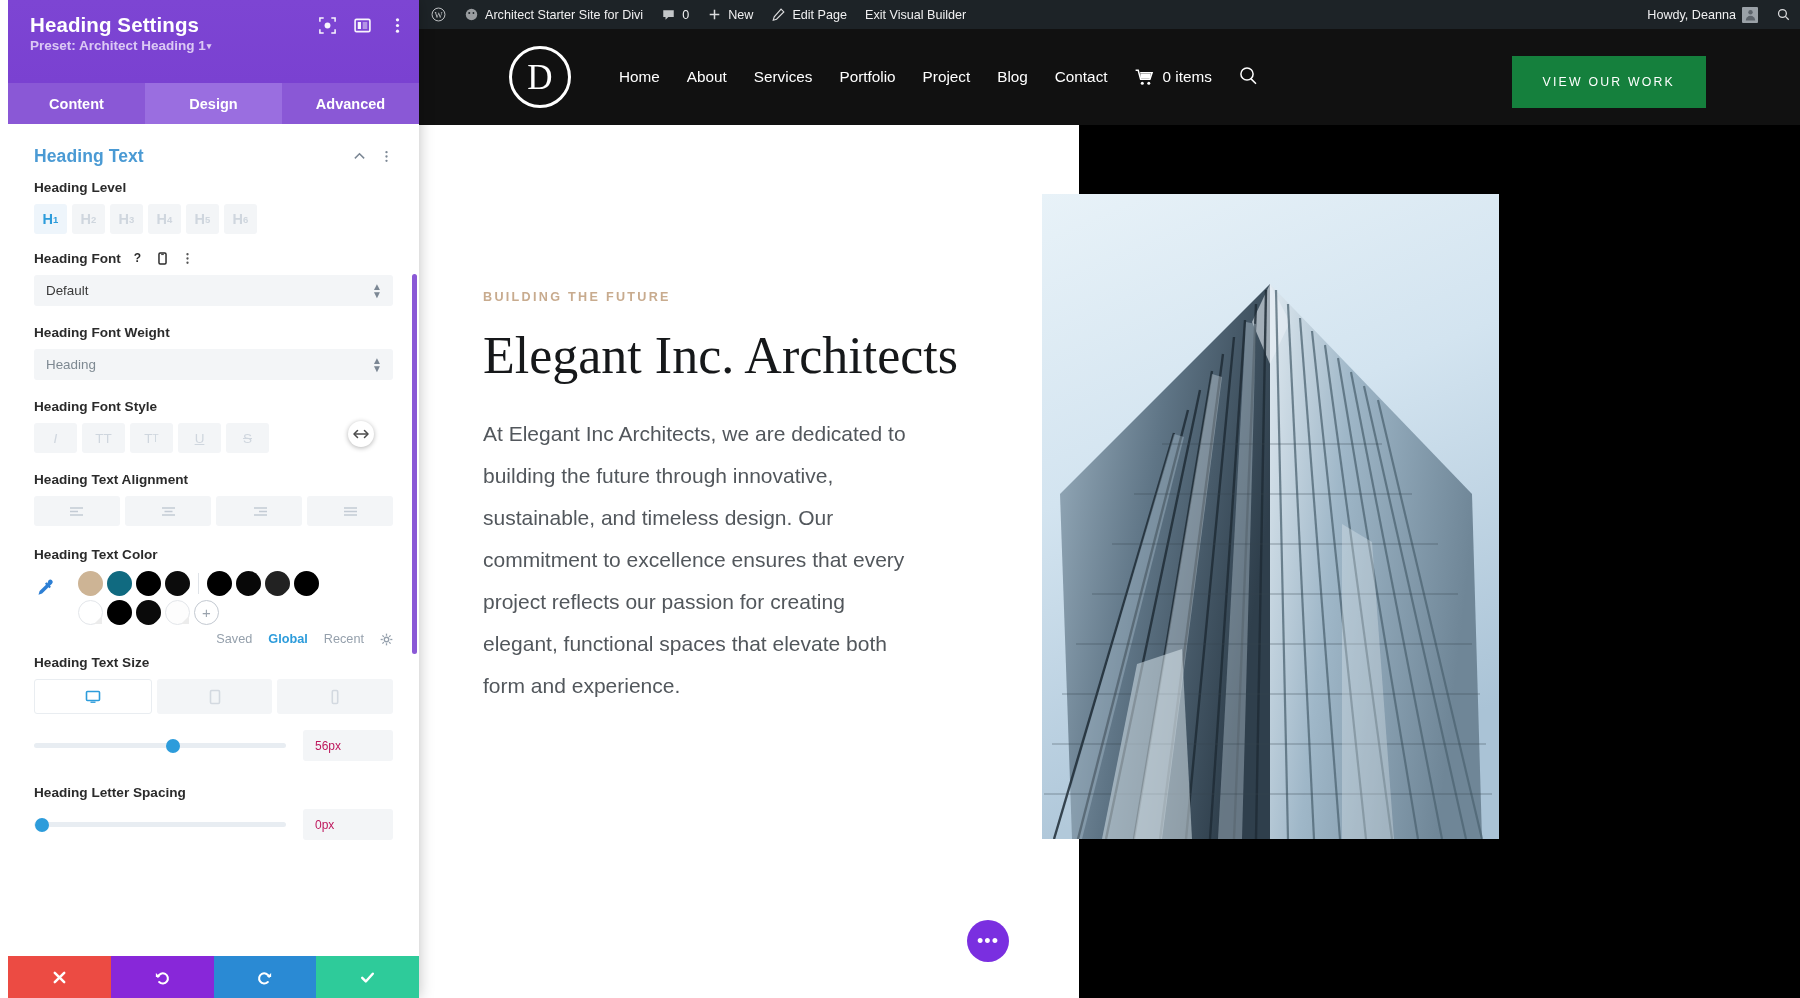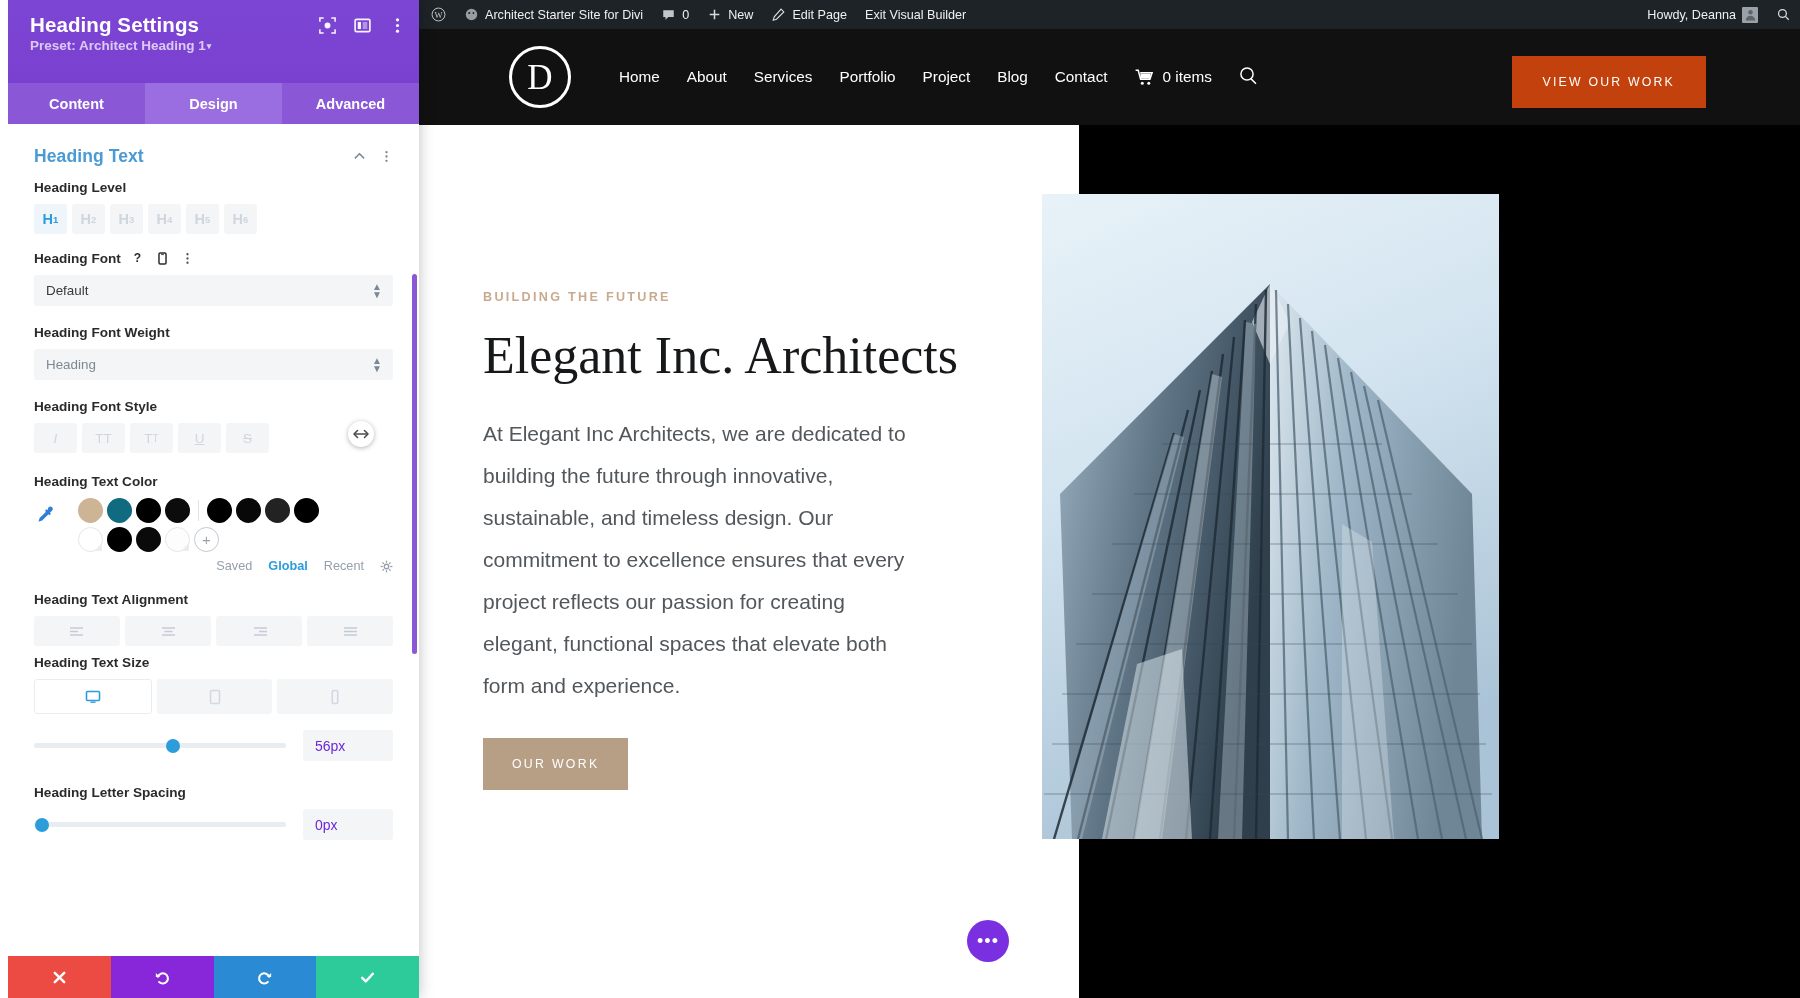--- a/index.html
+++ b/index.html
@@ -131,21 +131,21 @@
   .slider-track {
     flex: 1; height: 5px; background: #e8edf2; border-radius: 3px; position: relative;
   }
   .slider-knob {
     position: absolute; width: 14px; height: 14px; border-radius: 50%;
     background: #2d9cdb; top: 50%; transform: translate(-50%,-50%);
   }
   .slider-val {
     width: 90px; height: 31px; background: #f3f5f7; border-radius: 3px;
     display: flex; align-items: center; padding-left: 12px;
-    font-size: 14px; color: #6d28d9;
+    font-size: 12px; color: #be185d;
   }
 
   .select-box {
     height: 31px; background: #f3f5f7; border-radius: 3px;
     display: flex; align-items: center; justify-content: space-between;
     padding: 0 11px 0 12px; font-size: 13.4px; color: #7e8992; cursor: pointer;
   }
   .select-box.strong { color: #3a3a3a; }
   .updown { font-size: 10px; line-height: 8px; color: #7b8794; text-align:center;}
 
@@ -210,21 +210,21 @@
     font-family: "Liberation Serif", serif; font-size: 35px; line-height: 1;
     flex: none; margin-right: 48px;
   }
   .nav-links { display: flex; align-items: center; gap: 27px; }
   .nav-link { color: #fff; font-size: 15.3px; cursor: pointer; white-space: nowrap;}
   .cart-group { display: flex; align-items: center; gap: 9px; margin-left: 27px; color: #fff; }
   .cart-count { font-size: 15.3px; }
   .nav-search { margin-left: 27px; color: #fff; cursor: pointer; }
   .nav-cta {
     position: absolute; right: 94px; top: 27px;
-    background: #c2410c; color: #fff; font-size: 12.3px; letter-spacing: 2.2px;
+    background: #15803d; color: #fff; font-size: 12.3px; letter-spacing: 2.2px;
     padding: 19px 31px; cursor: pointer; font-weight: 500;
   }
 
   #hero {
     position: relative; height: calc(100% - 96px); background: #000;
   }
   .hero-white {
     position: absolute; left: 0; top: 0; width: 660px; height: 100%;
     background: #fff;
   }
@@ -367,20 +367,62 @@
                 <i>I</i>
               </div>
             <div class="seg fstyle">TT</div>
             <div class="seg fstyle">T<span style="font-size:10px">T</span></div>
             <div class="seg fstyle">
                 <span style="text-decoration:underline">U</span>
               </div>
             <div class="seg fstyle">
                 <span style="text-decoration:line-through">S</span>
               </div>
+          </div>
+        </div>
+
+        <div class="field" style="margin-top:19px">
+          <div class="field-label">Heading Text Alignment</div>
+          <div class="seg-row">
+            <div class="seg align">
+              <svg width="17" height="12" viewBox="0 0 17 12">
+                  <g stroke="#c3cbd4" stroke-width="1.5">
+                    <line x1="1" y1="3" x2="14" y2="3"></line>
+                    <line x1="1" y1="6.5" x2="9" y2="6.5"></line>
+                    <line x1="1" y1="10" x2="14" y2="10"></line>
+                  </g>
+                </svg>
+            </div>
+            <div class="seg align">
+              <svg width="17" height="12" viewBox="0 0 17 12">
+                  <g stroke="#c3cbd4" stroke-width="1.5">
+                    <line x1="2" y1="3" x2="15" y2="3"></line>
+                    <line x1="4.5" y1="6.5" x2="12.5" y2="6.5"></line>
+                    <line x1="2" y1="10" x2="15" y2="10"></line>
+                  </g>
+                </svg>
+            </div>
+            <div class="seg align">
+              <svg width="17" height="12" viewBox="0 0 17 12">
+                  <g stroke="#c3cbd4" stroke-width="1.5">
+                    <line x1="3" y1="3" x2="16" y2="3"></line>
+                    <line x1="8" y1="6.5" x2="16" y2="6.5"></line>
+                    <line x1="3" y1="10" x2="16" y2="10"></line>
+                  </g>
+                </svg>
+            </div>
+            <div class="seg align">
+              <svg width="17" height="12" viewBox="0 0 17 12">
+                  <g stroke="#c3cbd4" stroke-width="1.5">
+                    <line x1="2" y1="3" x2="15" y2="3"></line>
+                    <line x1="2" y1="6.5" x2="15" y2="6.5"></line>
+                    <line x1="2" y1="10" x2="15" y2="10"></line>
+                  </g>
+                </svg>
+            </div>
           </div>
         </div>
 
         <div class="field" style="margin-top:21px">
           <div class="field-label">Heading Text Color</div>
           <div class="eyedrop-row">
             <div class="eyedropper">
               <svg width="21" height="21" viewBox="0 0 21 21">
                 <path d="M14.6 2.3a2.4 2.4 0 0 1 3.4 3.4l-2.1 2.1 1 1-1.4 1.4-1-1-6.4 6.4-3.6 1.1 1.1-3.6 6.4-6.4-1-1 1.4-1.4 1 1z" fill="#2d7fd4"></path>
               </svg>
@@ -419,62 +461,20 @@
                       <line x1="9.8" y1="9.8" x2="11.4" y2="11.4"></line>
                       <line x1="11.4" y1="2.6" x2="9.8" y2="4.2"></line>
                       <line x1="4.2" y1="9.8" x2="2.6" y2="11.4"></line>
                     </g>
                 </svg>
               </div>
             </div>
           </div>
         </div>
 
-        <div class="field" style="margin-top:19px">
-          <div class="field-label">Heading Text Alignment</div>
-          <div class="seg-row">
-            <div class="seg align">
-              <svg width="17" height="12" viewBox="0 0 17 12">
-                  <g stroke="#c3cbd4" stroke-width="1.5">
-                    <line x1="1" y1="3" x2="14" y2="3"></line>
-                    <line x1="1" y1="6.5" x2="9" y2="6.5"></line>
-                    <line x1="1" y1="10" x2="14" y2="10"></line>
-                  </g>
-                </svg>
-            </div>
-            <div class="seg align">
-              <svg width="17" height="12" viewBox="0 0 17 12">
-                  <g stroke="#c3cbd4" stroke-width="1.5">
-                    <line x1="2" y1="3" x2="15" y2="3"></line>
-                    <line x1="4.5" y1="6.5" x2="12.5" y2="6.5"></line>
-                    <line x1="2" y1="10" x2="15" y2="10"></line>
-                  </g>
-                </svg>
-            </div>
-            <div class="seg align">
-              <svg width="17" height="12" viewBox="0 0 17 12">
-                  <g stroke="#c3cbd4" stroke-width="1.5">
-                    <line x1="3" y1="3" x2="16" y2="3"></line>
-                    <line x1="8" y1="6.5" x2="16" y2="6.5"></line>
-                    <line x1="3" y1="10" x2="16" y2="10"></line>
-                  </g>
-                </svg>
-            </div>
-            <div class="seg align">
-              <svg width="17" height="12" viewBox="0 0 17 12">
-                  <g stroke="#c3cbd4" stroke-width="1.5">
-                    <line x1="2" y1="3" x2="15" y2="3"></line>
-                    <line x1="2" y1="6.5" x2="15" y2="6.5"></line>
-                    <line x1="2" y1="10" x2="15" y2="10"></line>
-                  </g>
-                </svg>
-            </div>
-          </div>
-        </div>
-
         <div class="field" style="margin-top:9px">
           <div class="field-label">Heading Text Size</div>
           <div class="device-row">
             <div class="device-seg active">
               <svg width="16" height="16" viewBox="0 0 16 16">
                   <rect x="1.5" y="2.5" width="13" height="9" rx="1" fill="none" stroke="#2d9cdb" stroke-width="1.6"></rect>
                   <rect x="5.5" y="12.5" width="5" height="1.4" fill="#2d9cdb"></rect>
                 </svg>
             </div>
             <div class="device-seg">
@@ -637,21 +637,20 @@
       <div class="nav-cta">VIEW OUR WORK</div>
     </div>
 
     <div id="hero">
       <div class="hero-white"></div>
 
       <div class="hero-text">
         <div class="eyebrow">BUILDING THE FUTURE</div>
         <h1 class="hero-h1">Elegant Inc. Architects</h1>
         <p class="hero-p">At Elegant Inc Architects, we are dedicated to building the future through innovative, sustainable, and timeless design. Our commitment to excellence ensures that every project reflects our passion for creating elegant, functional spaces that elevate both form and experience.</p>
-        <span class="hero-btn">OUR WORK</span>
       </div>
 
       <div class="hero-img">
         <svg class="tower" viewBox="0 0 457 645" preserveAspectRatio="none">
           <defs>
             <linearGradient id="sky" x1="0" y1="0" x2="0.3" y2="1">
               <stop offset="0" stop-color="#e8f2f8"></stop>
                 <stop offset="0.45" stop-color="#d3e4f0"></stop>
                 <stop offset="1" stop-color="#aac3d6"></stop>
             </linearGradient>

